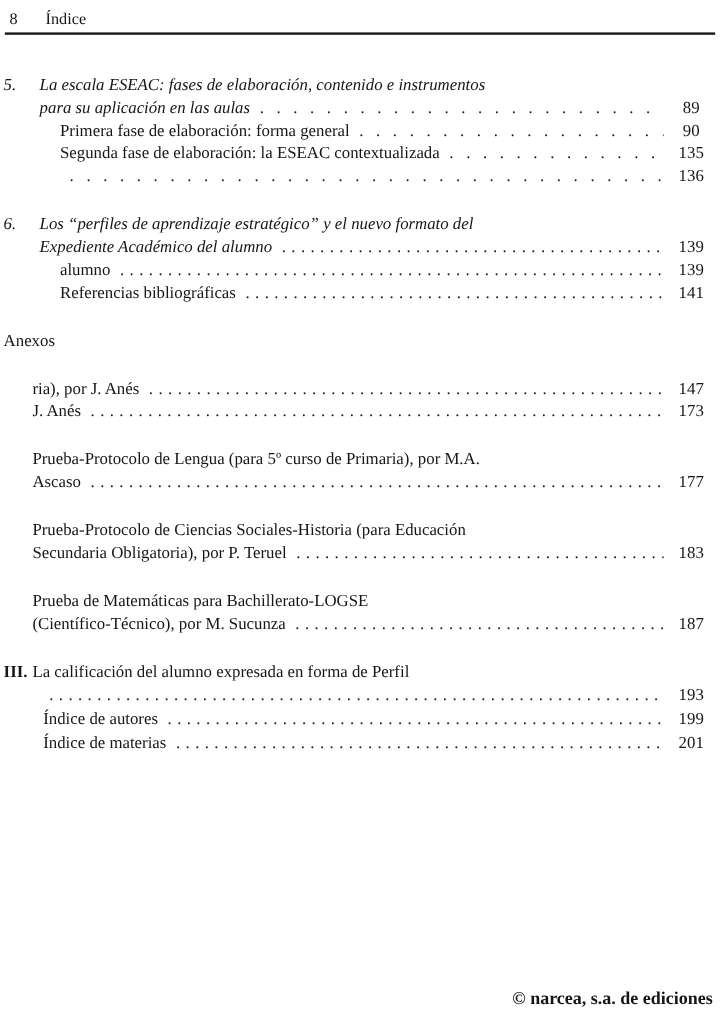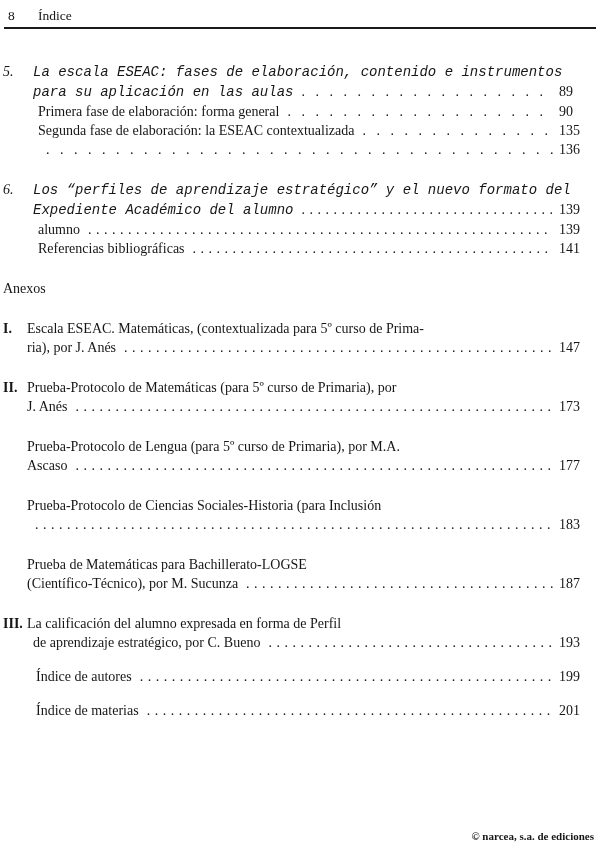--- a/index.html
+++ b/index.html
@@ -31,40 +31,40 @@
     position:relative;
     display:flex; align-items:baseline;
     font-size:14px; line-height:19px;
     overflow:hidden;
   }
   .rlabel { position:absolute; left:3px; top:0; }
   .rlabel.i { font-style:italic; }
   .rlabel.b { font-weight:bold; }
   .ind-flush   { padding-left:3px; }
   .ind-section { padding-left:33px; }
-  .ind-sub     { padding-left:38px; }
+  .ind-sub     { padding-left:50px; }
   .ind-annex   { padding-left:27px; }
   .gap-group { margin-top:21px; }
-  .gap-small { margin-top:15px;padding-left:36px; }
+  .gap-small { margin-top:1px;padding-left:36px; }
   .rtext { flex:0 0 auto; white-space:nowrap; }
-  .seg.i { font-style:italic;font-family:Liberation Mono, monospace; }
+  .seg.i { font-style:italic; }
   .seg.b { font-weight:normal; }
   .leader {
     flex:1 1 0; min-width:0;
     overflow:hidden; white-space:nowrap;
     margin-left:8px;
   }
   .leader.wide { letter-spacing:3.5px; }
   .leader.fine { letter-spacing:0.5px; }
-  .pagenum { flex:0 0 auto; width:34px; text-align:left; margin-left:6px;font-family:Liberation Serif, serif; }
+  .pagenum { flex:0 0 auto; width:34px; text-align:center; margin-left:6px;font-family:Liberation Serif, serif; }
 
   
   .ftr {
     position:absolute; right:6px; bottom:7px;
-    font-size:11px; font-weight:bold;
+    font-size:15px; font-weight:bold;
   }
 </style>
 </head>
 <body>
 
 <div class="page">
 
   <div class="hdr">
     <span class="pg">8</span>
     <span class="ttl">Índice</span>
@@ -112,65 +112,60 @@
       <div class="row ind-sub">
         <span class="rtext"><span class="seg ">Referencias bibliográficas</span></span>
         <span class="leader fine">. . . . . . . . . . . . . . . . . . . . . . . . . . . . . . . . . . . . . . . . . . . . . . . . . . . . . . . . . . . . . . . . . . . . . . . . . . . . . . . . . . . . . . . . . . </span>
         <span class="pagenum">141</span>
       </div>
       <div class="row ind-flush gap-group">
         <span class="rtext"><span class="seg b">Anexos</span></span>
       </div>
       <div class="row ind-annex gap-group">
         <span class="rlabel b">I.</span>
-        <span class="rtext"><span class="seg b">Escala ESEAC. Matemáticas,</span><span class="seg "> (contextualizada para 5º curso de Prima-</span></span>
       </div>
       <div class="row ind-annex">
         <span class="rtext"><span class="seg ">ria), por J. Anés</span></span>
         <span class="leader fine">. . . . . . . . . . . . . . . . . . . . . . . . . . . . . . . . . . . . . . . . . . . . . . . . . . . . . . . . . . . . . . . . . . . . . . . . . . . . . . . . . . . . . . . . . . </span>
         <span class="pagenum">147</span>
-      </div>
-      <div class="row ind-annex gap-group">
-        <span class="rlabel b">II.</span>
-        <span class="rtext"><span class="seg b">Prueba-Protocolo de Matemáticas</span><span class="seg "> (para 5º curso de Primaria), por</span></span>
       </div>
       <div class="row ind-annex">
         <span class="rtext"><span class="seg ">J. Anés</span></span>
         <span class="leader fine">. . . . . . . . . . . . . . . . . . . . . . . . . . . . . . . . . . . . . . . . . . . . . . . . . . . . . . . . . . . . . . . . . . . . . . . . . . . . . . . . . . . . . . . . . . </span>
         <span class="pagenum">173</span>
       </div>
       <div class="row ind-annex gap-group">
         <span class="rtext"><span class="seg b">Prueba-Protocolo de Lengua</span><span class="seg "> (para 5º curso de Primaria), por M.A.</span></span>
       </div>
       <div class="row ind-annex">
         <span class="rtext"><span class="seg ">Ascaso</span></span>
         <span class="leader fine">. . . . . . . . . . . . . . . . . . . . . . . . . . . . . . . . . . . . . . . . . . . . . . . . . . . . . . . . . . . . . . . . . . . . . . . . . . . . . . . . . . . . . . . . . . </span>
         <span class="pagenum">177</span>
       </div>
       <div class="row ind-annex gap-group">
-        <span class="rtext"><span class="seg b">Prueba-Protocolo de Ciencias Sociales-Historia</span><span class="seg "> (para Inclusión</span></span>
+        <span class="rtext"><span class="seg b">Prueba-Protocolo de Ciencias Sociales-Historia</span><span class="seg "> (para Educación</span></span>
       </div>
       <div class="row ind-annex">
+        <span class="rtext"><span class="seg ">Secundaria Obligatoria), por P. Teruel</span></span>
         <span class="leader fine">. . . . . . . . . . . . . . . . . . . . . . . . . . . . . . . . . . . . . . . . . . . . . . . . . . . . . . . . . . . . . . . . . . . . . . . . . . . . . . . . . . . . . . . . . . </span>
         <span class="pagenum">183</span>
       </div>
       <div class="row ind-annex gap-group">
         <span class="rtext"><span class="seg b">Prueba de Matemáticas para Bachillerato-LOGSE</span></span>
       </div>
       <div class="row ind-annex">
         <span class="rtext"><span class="seg ">(Científico-Técnico), por M. Sucunza</span></span>
         <span class="leader fine">. . . . . . . . . . . . . . . . . . . . . . . . . . . . . . . . . . . . . . . . . . . . . . . . . . . . . . . . . . . . . . . . . . . . . . . . . . . . . . . . . . . . . . . . . . </span>
         <span class="pagenum">187</span>
       </div>
       <div class="row ind-annex gap-group">
         <span class="rlabel b">III.</span>
         <span class="rtext"><span class="seg b">La calificación del alumno expresada en forma de Perfil</span></span>
       </div>
       <div class="row ind-section">
-        <span class="rtext"><span class="seg b">de aprendizaje estratégico,</span><span class="seg "> por C. Bueno</span></span>
         <span class="leader fine">. . . . . . . . . . . . . . . . . . . . . . . . . . . . . . . . . . . . . . . . . . . . . . . . . . . . . . . . . . . . . . . . . . . . . . . . . . . . . . . . . . . . . . . . . . </span>
         <span class="pagenum">193</span>
       </div>
       <div class="row ind-flush gap-small">
         <span class="rtext"><span class="seg b">Índice de autores</span></span>
         <span class="leader fine">. . . . . . . . . . . . . . . . . . . . . . . . . . . . . . . . . . . . . . . . . . . . . . . . . . . . . . . . . . . . . . . . . . . . . . . . . . . . . . . . . . . . . . . . . . </span>
         <span class="pagenum">199</span>
       </div>
       <div class="row ind-flush gap-small">
         <span class="rtext"><span class="seg b">Índice de materias</span></span>

